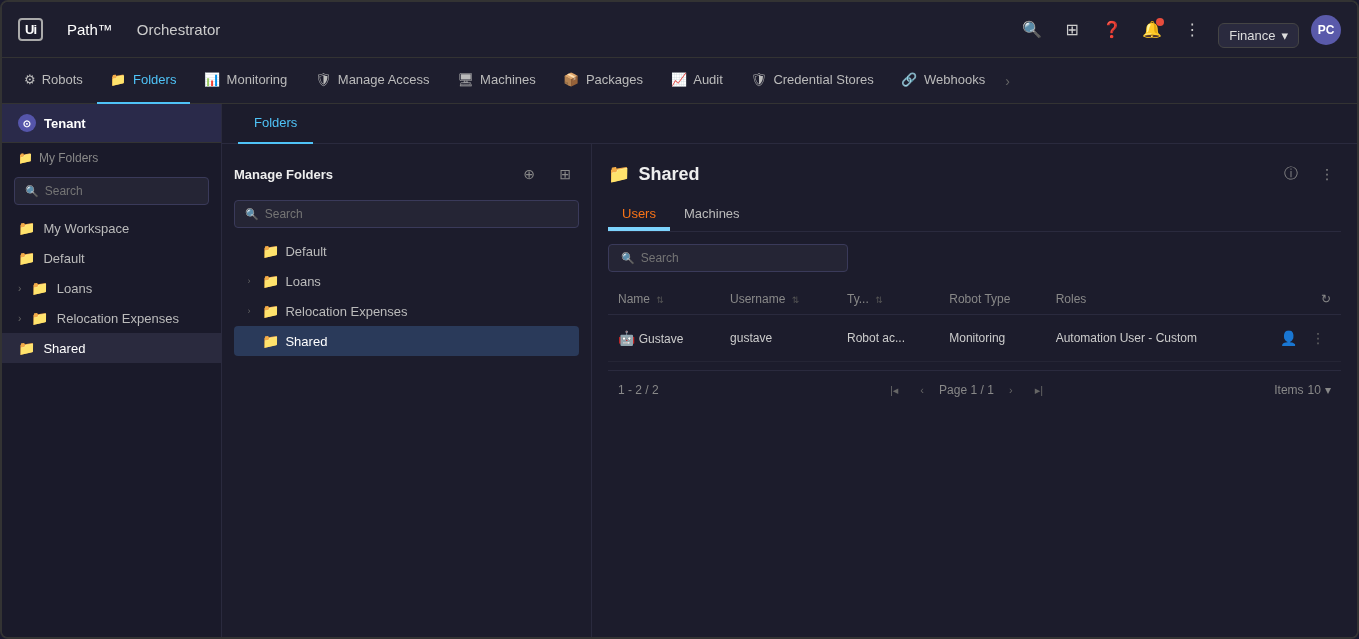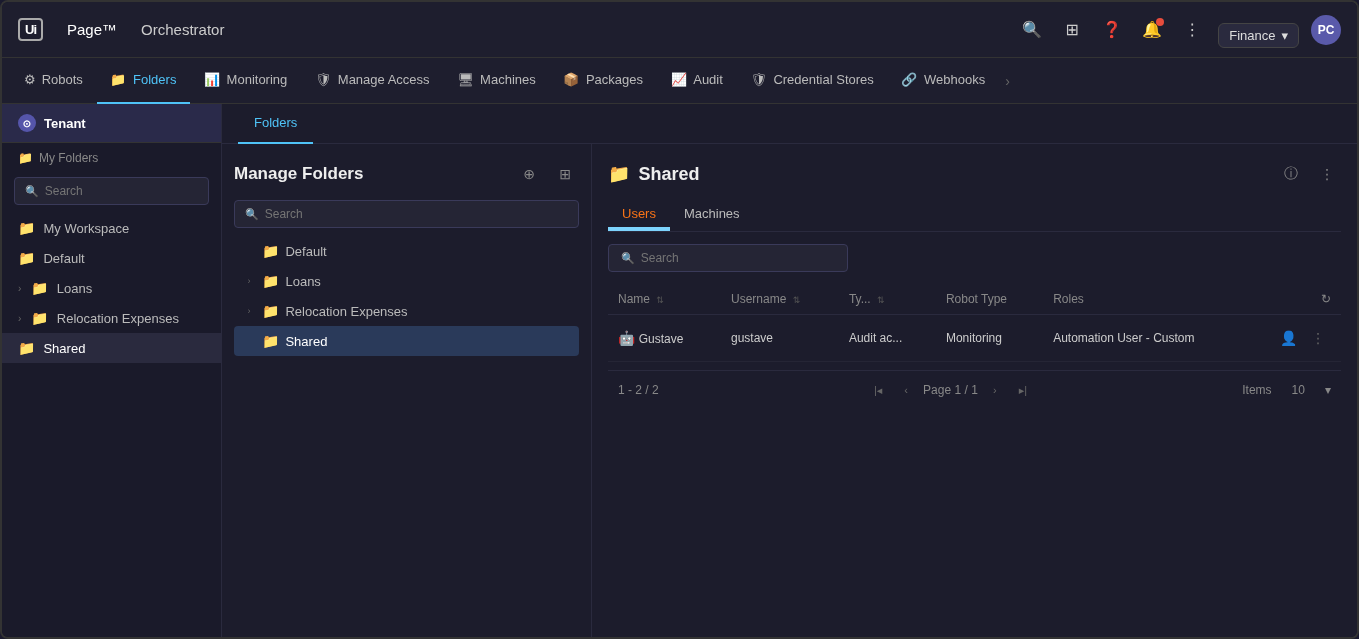--- a/index.html
+++ b/index.html
@@ -242,21 +242,21 @@
       flex-direction: column;
       padding: 16px 12px;
     }
     .folders-panel-header {
       display: flex;
       align-items: center;
       justify-content: space-between;
       margin-bottom: 12px;
     }
     .folders-panel-title {
-      font-size: 17px;
+      font-size: 13px;
       font-weight: 600;
       color: #eee;
     }
     .folders-panel-actions {
       display: flex;
       gap: 8px;
     }
     .icon-btn {
       width: 28px; height: 28px;
       display: flex; align-items: center; justify-content: center;
@@ -446,41 +446,41 @@
       width: 22px; height: 22px;
       display: flex; align-items: center; justify-content: center;
       color: #666;
       cursor: pointer;
       border-radius: 3px;
       font-size: 11px;
     }
     .items-per-page {
       display: flex;
       align-items: center;
-      gap: 20px;
+      gap: 4px;
       color: #888;
       font-size: 12px;
     }
 
     .user-icon { font-size: 14px; color: #7a9fd4; }
     .robot-icon { font-size: 14px; color: #8a8aaa; }
 
     ::-webkit-scrollbar { width: 4px; }
     ::-webkit-scrollbar-track { background: #1a1a2a; }
     ::-webkit-scrollbar-thumb { background: #3a3a5a; border-radius: 2px; }
   </style>
 </head>
 <body>
 
 <div class="topbar">
   <div class="topbar-left">
     <div class="logo-box">
       <span>Ui</span>
     </div>
-    <span style="font-size:15px;color:#fff;font-weight:500;">Page™</span>
+    <span style="font-size:15px;color:#fff;font-weight:500;">Path™</span>
     <span style="font-size:15px;color:#ccc;">Orchestrator</span>
   </div>
   <div class="topbar-right">
     <div class="topbar-icon" title="Search">🔍</div>
     <div class="topbar-icon" title="Apps">⊞</div>
     <div class="topbar-icon" title="Help">❓</div>
     <div class="topbar-icon" title="Notifications" style="position:relative;">
       🔔
       <span class="notif-badge"></span>
     </div>
@@ -673,21 +673,21 @@
                 </th>
               </tr>
             </thead>
             <tbody>
               <tr class="table-row">
                 <td>
                   <span class="robot-icon">🤖</span>
                   <span>Gustave</span>
                 </td>
                 <td>gustave</td>
-                <td>Audit ac...</td>
+                <td>Robot ac...</td>
                 <td>Monitoring</td>
                 <td>Automation User - Custom</td>
                 <td style="text-align:right;">
                   <span class="row-action-btn">👤</span>
                   <span class="row-action-btn">⋮</span>
                 </td>
               </tr>
             </tbody>
           </table>
           <div class="table-footer">

